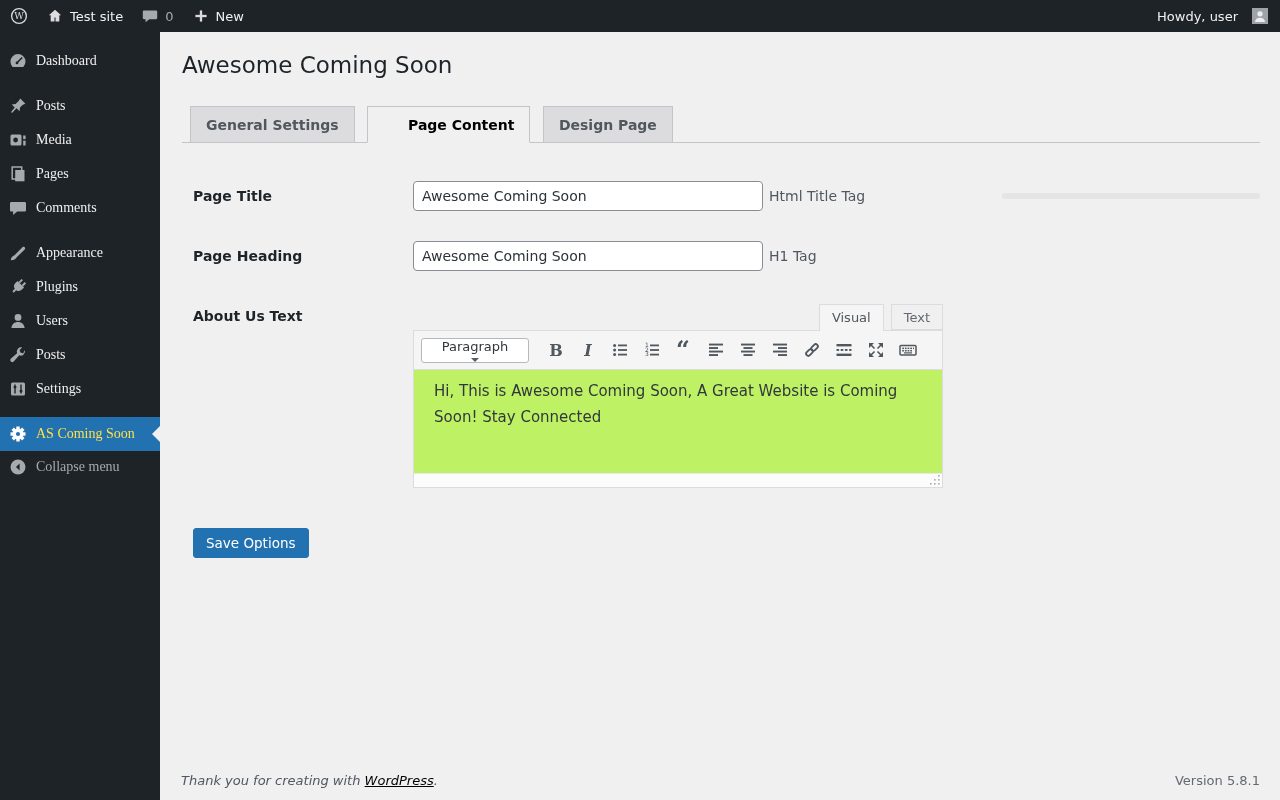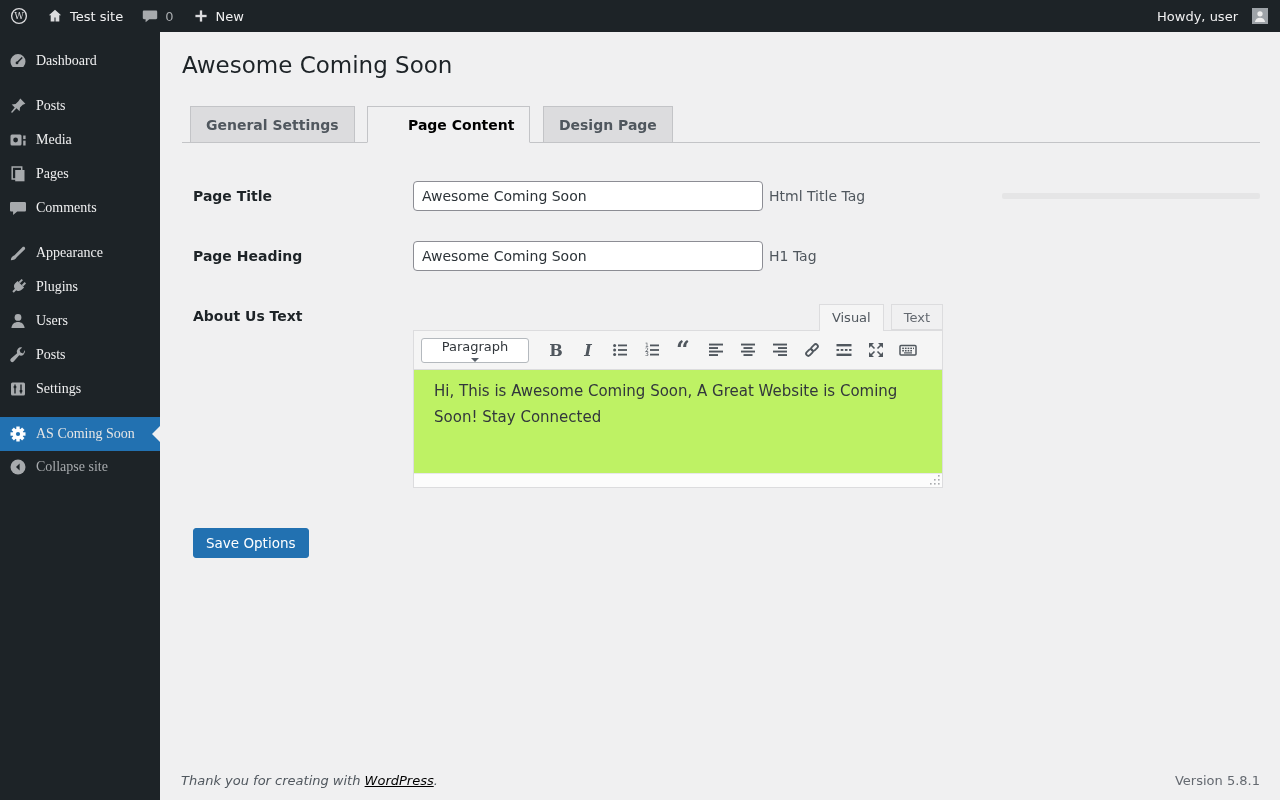--- a/index.html
+++ b/index.html
@@ -24,21 +24,21 @@
   
   #layout { display:flex; height:768px; }
   
   #sidebar { width:160px; background:#1d2327; flex:none; padding-top:12px; position:relative; }
   .menu-item {
     display:flex; align-items:center; height:34px; padding-left:8px;
     color:#f0f0f1; font-size:14px; cursor:pointer; position:relative;font-family:Liberation Serif, serif;
   }
   .menu-item .mi { width:20px; height:20px; flex:none; color:#a7aaad; }
   .menu-item .mi-label { margin-left:8px; }
-  .menu-item.active { background:#2271b1; color:#e5e5e5; }
+  .menu-item.active { background:#2271b1; color:#fde047; }
   .menu-item.active .mi { color:#fff; }
   .menu-item.active::after {
     content:""; position:absolute; right:0; top:50%; margin-top:-8px;
     border:8px solid transparent; border-right-color:#f0f0f1;
   }
   .menu-sep { height:11px; }
   .collapse-item { color:#a7aaad; height:32px; }
   
   #content { flex:1; display:flex; flex-direction:column; position:relative; }
   .metabox-strip {
@@ -254,21 +254,21 @@
         </g>
         <circle cx="10" cy="10" r="2.1" fill="#2271b1"></circle>
       </svg>
       <span class="mi-label">AS Coming Soon</span>
     </div>
     <div class="menu-item collapse-item">
       <svg class="mi" viewBox="0 0 20 20">
         <circle cx="10" cy="10" r="7.5" fill="currentColor"></circle>
         <path d="M11.6 6.4 8 10l3.6 3.6z" fill="#1d2327"></path>
       </svg>
-      <span class="mi-label">Collapse site</span>
+      <span class="mi-label">Collapse menu</span>
     </div>
   </div>
 
   <div id="content">
     <div class="metabox-strip"></div>
     <div class="wrap">
       <h1 class="page-title">Awesome Coming Soon</h1>
 
       <div class="nav-tabs">
         <a class="nav-tab">General Settings</a>

